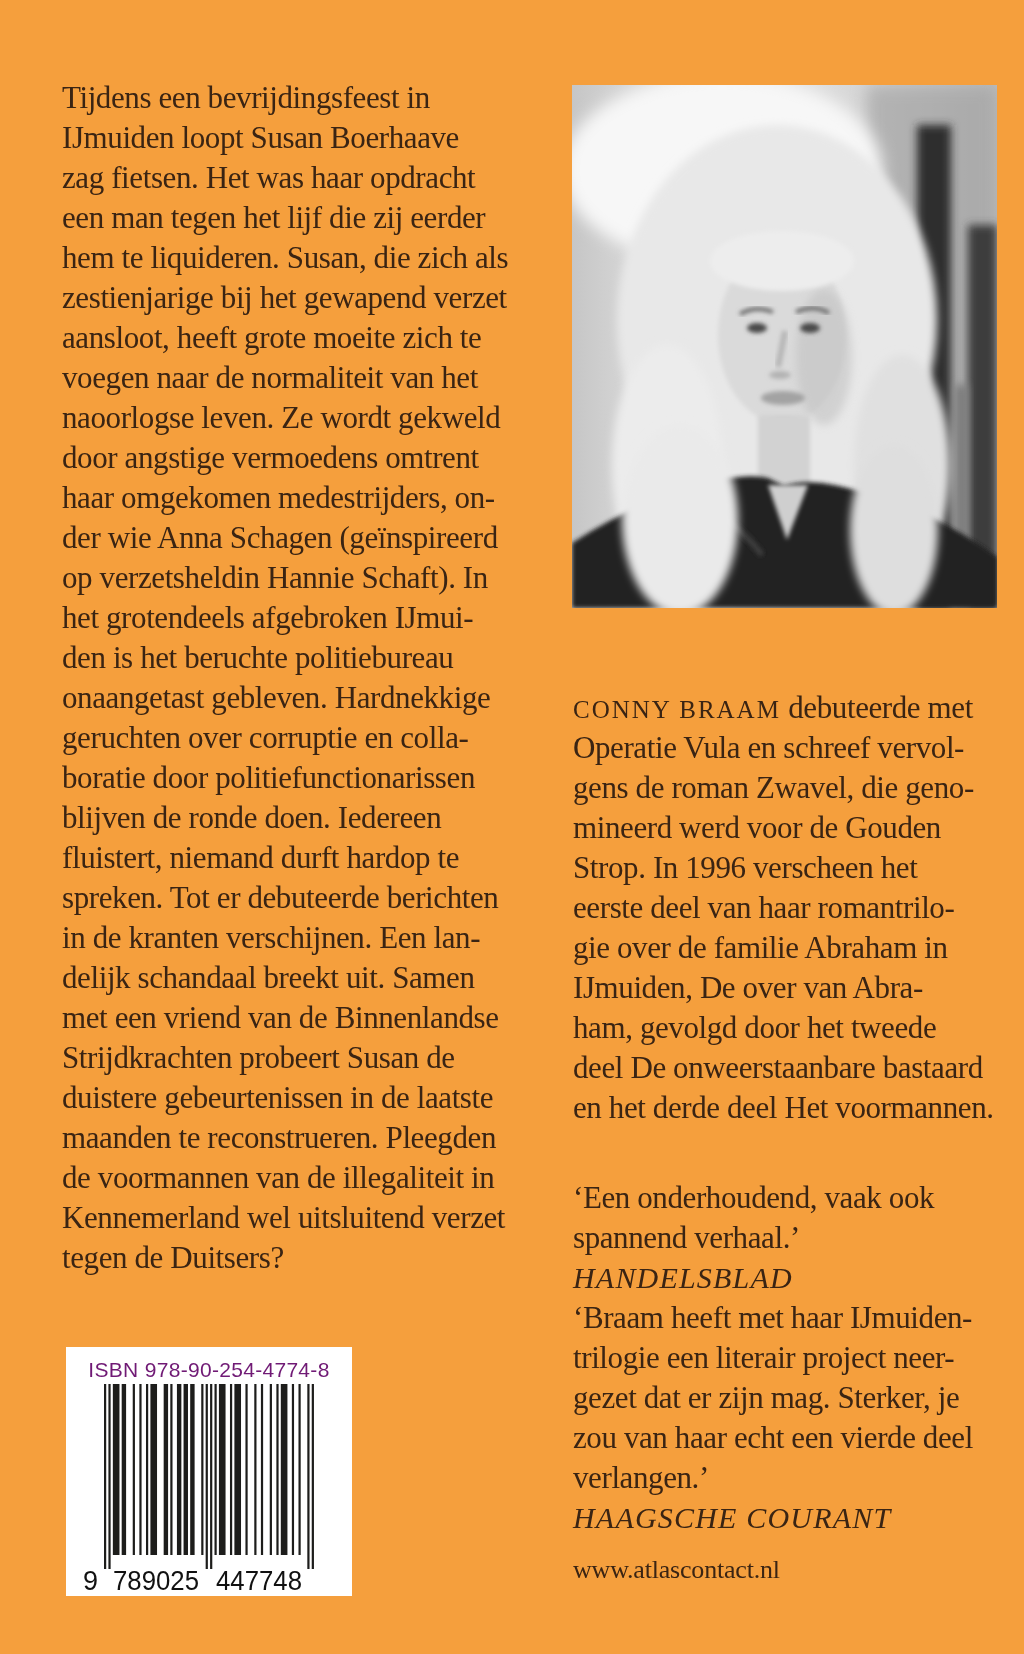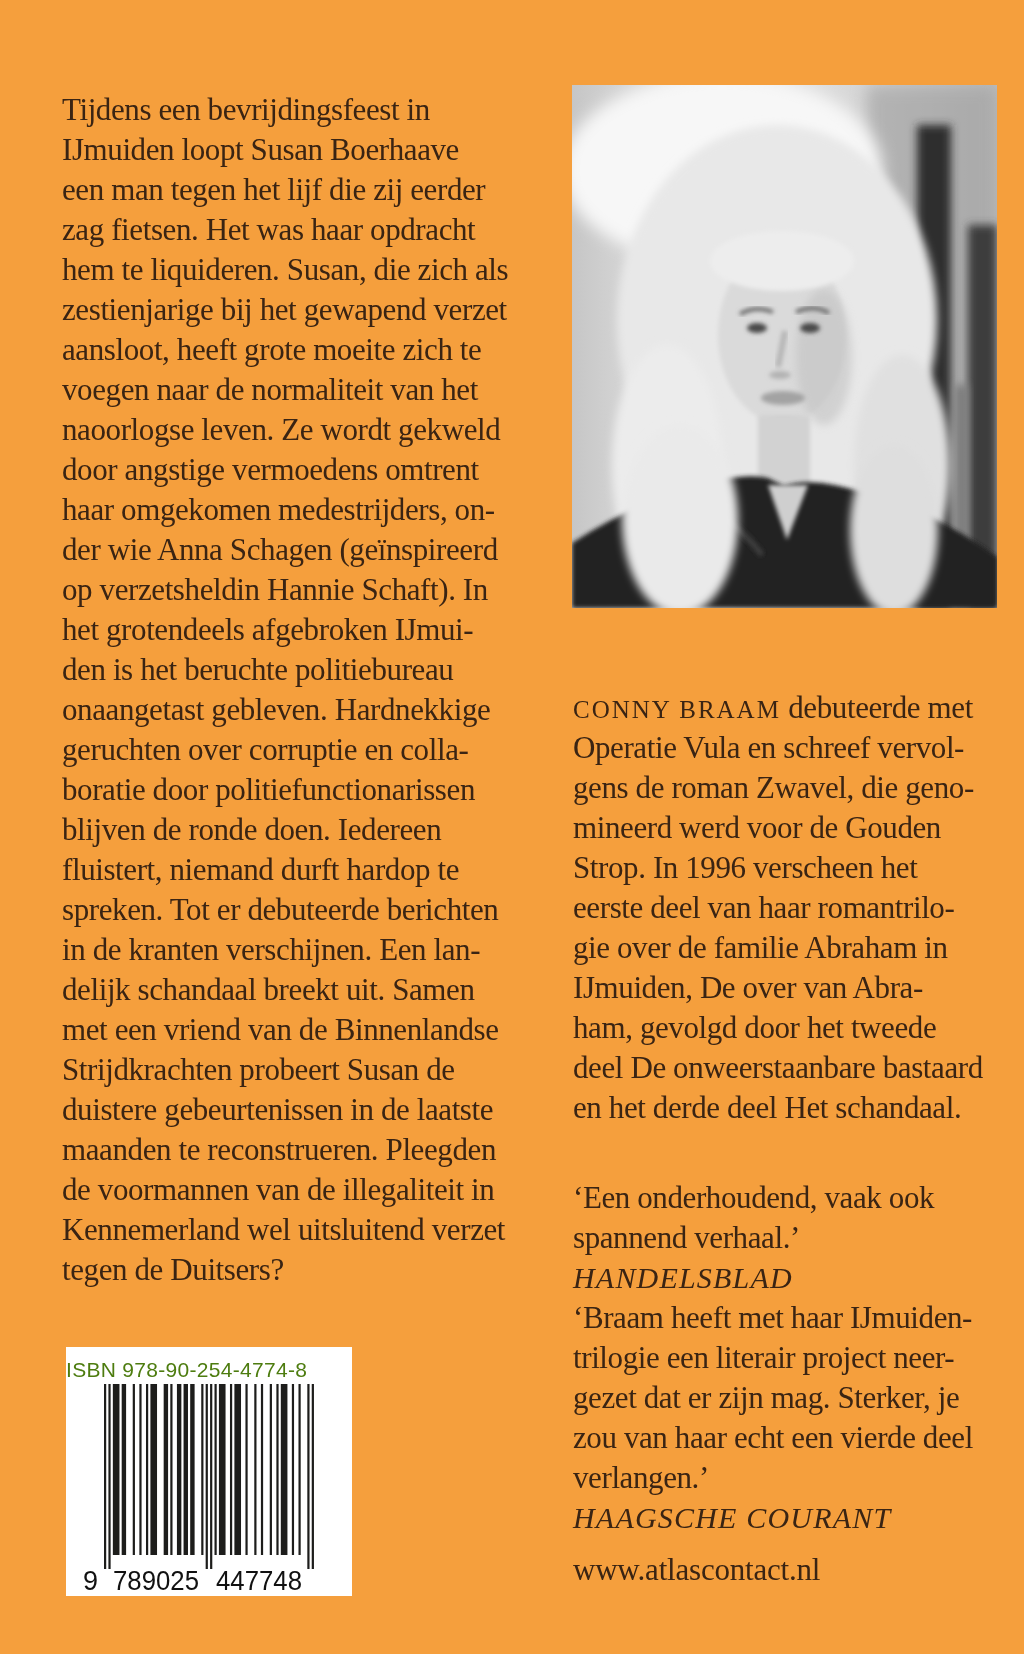--- a/index.html
+++ b/index.html
@@ -7,42 +7,42 @@
     position:relative;width:1024px;height:1654px;overflow:hidden;
     background:#f59f3d;color:#3a2413;
     font-family:"Liberation Serif","DejaVu Serif",serif;
   }
   .textcol{position:absolute;}
   .line{white-space:nowrap;height:40px;line-height:40px;font-size:31px;letter-spacing:-0.4px;}
   .seg-n{}
   .seg-i{}
   .seg-sc{font-size:25px;letter-spacing:2px;}
   .seg-ic{font-style:italic;font-size:30px;letter-spacing:1.2px;}
-  #synopsis{left:62px;top:90px;width:470px;}
+  #synopsis{left:62px;top:78px;width:470px;}
   #author-col{left:573px;top:688px;width:440px;}
   #author-col .quotes{margin-top:50px;}
   #publisher-url{position:absolute;left:573px;top:1550px;height:40px;line-height:40px;
-                 font-size:31px;letter-spacing:-0.2px;white-space:nowrap;}
+                 font-size:26px;letter-spacing:-0.2px;white-space:nowrap;}
   .photo{position:absolute;left:572px;top:85px;width:425px;height:523px;background:#d9d9d9;}
   .isbn-box{position:absolute;left:66px;top:1347px;width:286px;height:249px;background:#ffffff;}
-  .isbn-label{position:absolute;top:11px;left:0;right:0;text-align:left;
-              font-family:"Liberation Sans",sans-serif;font-size:21px;color:#4d7c0f;
+  .isbn-label{position:absolute;top:11px;left:0;right:0;text-align:center;
+              font-family:"Liberation Sans",sans-serif;font-size:21px;color:#701a75;
               letter-spacing:0.3px;white-space:nowrap;}
   #barcode{position:absolute;left:0;top:0;}
 </style>
 </head>
 <body>
 
 <div class="cover">
 
   <div class="textcol" id="synopsis">
       <div class="line">Tijdens een bevrijdingsfeest in</div>
       <div class="line">IJmuiden loopt Susan Boerhaave</div>
+      <div class="line">zag fietsen. Het was haar opdracht</div>
       <div class="line">een man tegen het lijf die zij eerder</div>
-      <div class="line">zag fietsen. Het was haar opdracht</div>
       <div class="line">hem te liquideren. Susan, die zich als</div>
       <div class="line">zestienjarige bij het gewapend verzet</div>
       <div class="line">aansloot, heeft grote moeite zich te</div>
       <div class="line">voegen naar de normaliteit van het</div>
       <div class="line">naoorlogse leven. Ze wordt gekweld</div>
       <div class="line">door angstige vermoedens omtrent</div>
       <div class="line">haar omgekomen medestrijders, on-</div>
       <div class="line">der wie Anna Schagen (geïnspireerd</div>
       <div class="line">op verzetsheldin Hannie Schaft). In</div>
       <div class="line">het grotendeels afgebroken IJmui-</div>
@@ -117,21 +117,21 @@
         <div class="line"><span class="seg-sc">CONNY BRAAM</span><span class="seg-n"> debuteerde met</span></div>
         <div class="line"><span class="seg-i">Operatie Vula</span><span class="seg-n"> en schreef vervol-</span></div>
         <div class="line"><span class="seg-n">gens de roman </span><span class="seg-i">Zwavel</span><span class="seg-n">, die geno-</span></div>
         <div class="line"><span class="seg-n">mineerd werd voor de Gouden</span></div>
         <div class="line"><span class="seg-n">Strop. In 1996 verscheen het</span></div>
         <div class="line"><span class="seg-n">eerste deel van haar romantrilo-</span></div>
         <div class="line"><span class="seg-n">gie over de familie Abraham in</span></div>
         <div class="line"><span class="seg-n">IJmuiden, </span><span class="seg-i">De over van Abra-</span></div>
         <div class="line"><span class="seg-i">ham</span><span class="seg-n">, gevolgd door het tweede</span></div>
         <div class="line"><span class="seg-n">deel </span><span class="seg-i">De onweerstaanbare bastaard</span></div>
-        <div class="line"><span class="seg-n">en het derde deel </span><span class="seg-i">Het schandaal</span><span class="seg-n">.</span></div>
+        <div class="line"><span class="seg-n">en het derde deel </span><span class="seg-i">Het voormannen</span><span class="seg-n">.</span></div>
       </div>
     <div class="quotes">
         <div class="line"><span class="seg-n">‘Een onderhoudend, vaak ook</span></div>
         <div class="line"><span class="seg-n">spannend verhaal.’</span></div>
         <div class="line"><span class="seg-ic">HANDELSBLAD</span></div>
         <div class="line"><span class="seg-n">‘Braam heeft met haar IJmuiden-</span></div>
         <div class="line"><span class="seg-n">trilogie een literair project neer-</span></div>
         <div class="line"><span class="seg-n">gezet dat er zijn mag. Sterker, je</span></div>
         <div class="line"><span class="seg-n">zou van haar echt een vierde deel</span></div>
         <div class="line"><span class="seg-n">verlangen.’</span></div>

